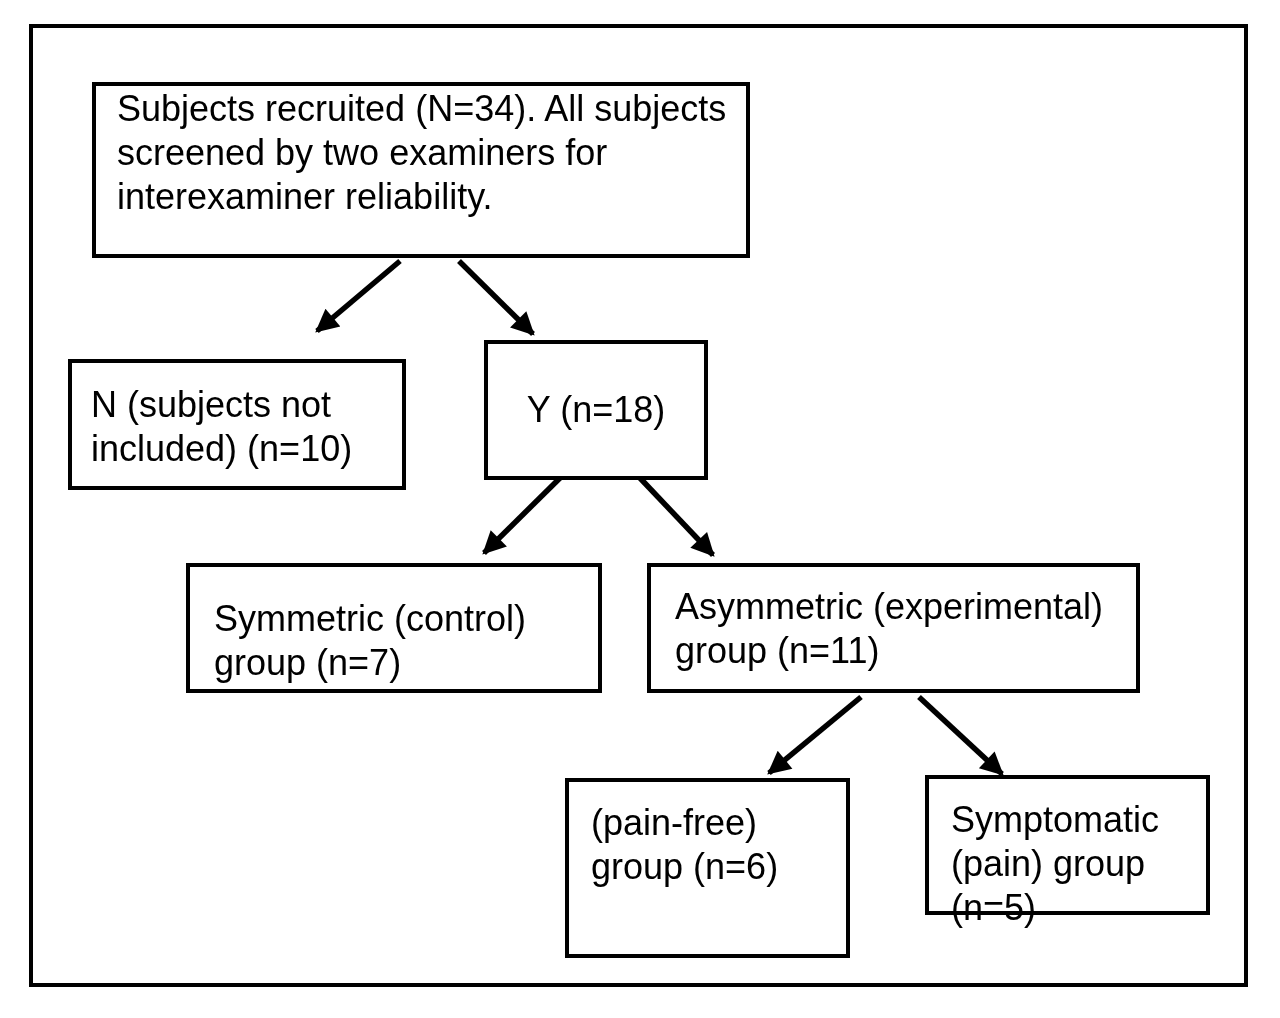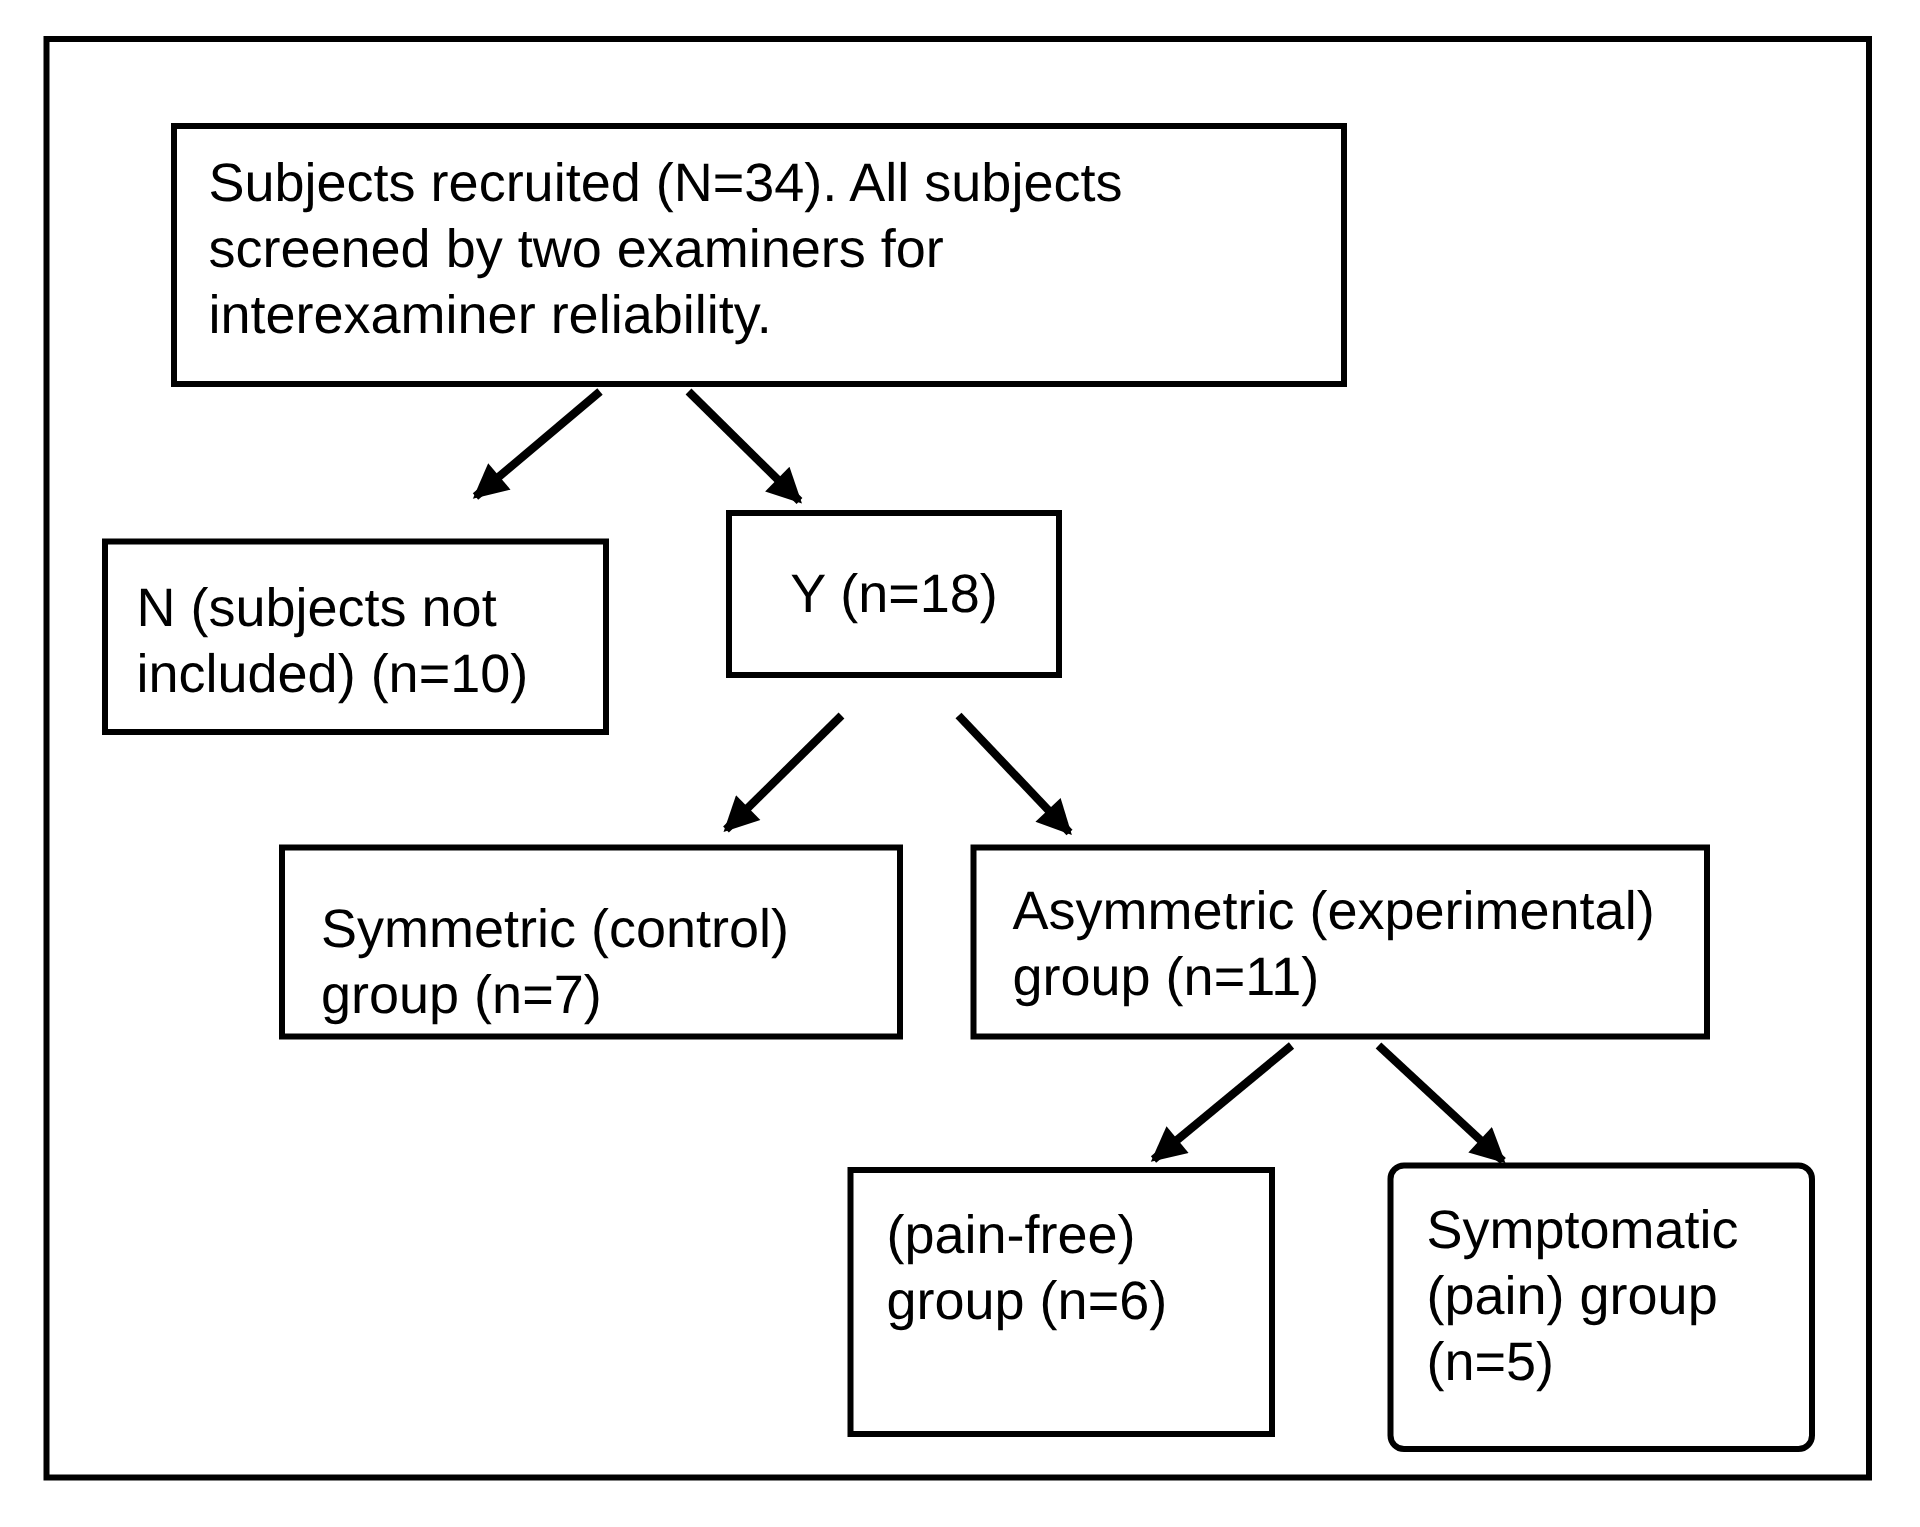--- a/index.html
+++ b/index.html
@@ -31,28 +31,28 @@
   .node {
     position: absolute;
     box-sizing: border-box;
     border: 4px solid #000000;
     background: #ffffff;
     font-size: 36px;
     line-height: 44px;
     z-index: 2;
   }
   .node .ln { white-space: nowrap; }
-  #node-recruited    { left: 114px;  top: 82px;  width: 784px; height: 176px; padding: 14px 8px 0 21px; }
+  #node-recruited    { left: 92px;  top: 82px;  width: 658px; height: 176px; padding: 1px 8px 0 21px; }
   #node-not-included { left: 68px;  top: 343px; width: 338px; height: 131px; padding: 20px 8px 0 19px; margin-top: 16px; }
-  #node-included     { left: 484px; top: 340px; width: 224px; height: 112px;
+  #node-included     { left: 484px; top: 340px; width: 224px; height: 140px;
                        display: flex; align-items: center; justify-content: center; }
   #node-symmetric    { left: 186px; top: 563px; width: 416px; height: 130px; padding: 30px 8px 0 24px; }
   #node-asymmetric   { left: 647px; top: 563px; width: 493px; height: 130px; padding: 18px 8px 11px 24px; }
   #node-asymptomatic { left: 565px; top: 778px; width: 285px; height: 180px; padding: 19px 4px 0 22px; }
-  #node-symptomatic  { left: 925px; top: 775px; width: 285px; height: 193px; padding: 19px 4px 0 22px; border-radius: 11px; }
+  #node-symptomatic  { left: 925px; top: 775px; width: 285px; height: 140px; padding: 19px 4px 0 22px; }
   svg.arrows {
     position: absolute;
     left: 0; top: 0;
     width: 1280px;
     height: 1018px;
     z-index: 1;
   }
   svg.arrows line {
     stroke: #000000;
     stroke-width: 5.5;

